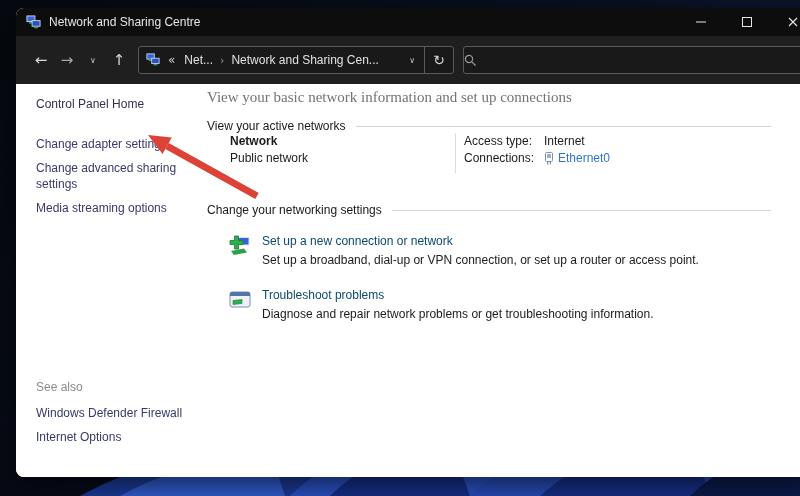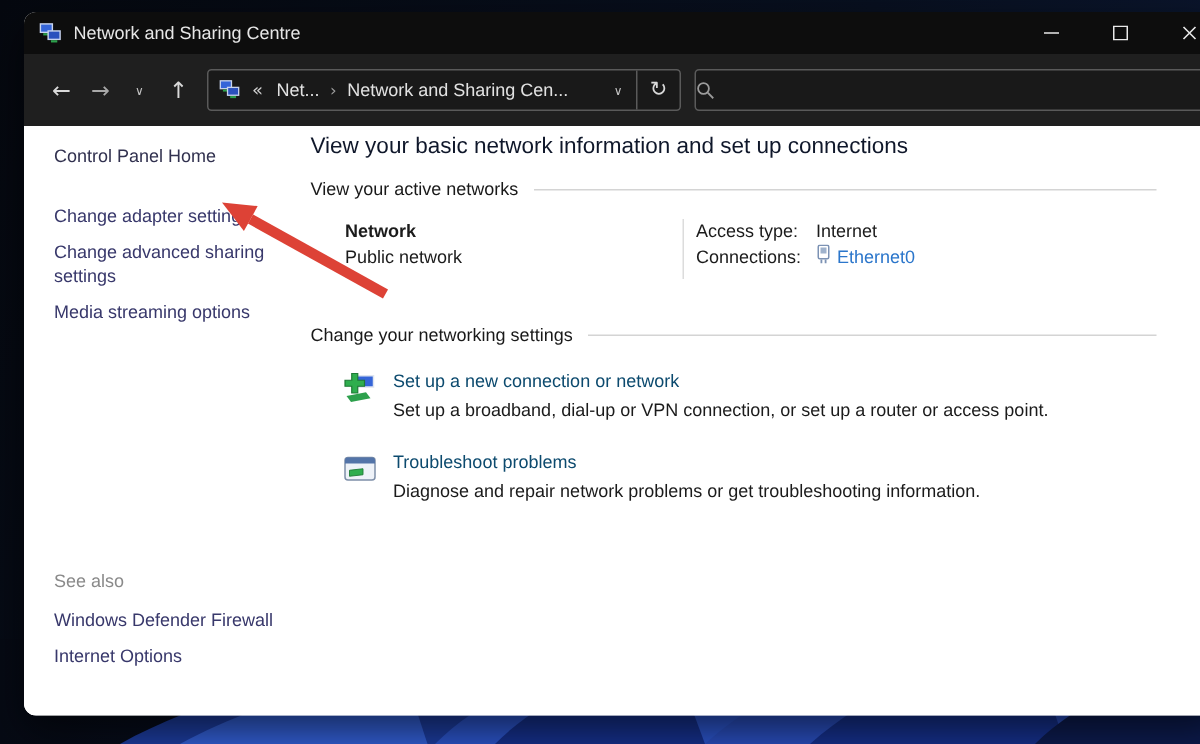--- a/index.html
+++ b/index.html
@@ -53,34 +53,34 @@
   
   .content { flex:1; background:#ffffff; display:flex; color:#1b1b1b; overflow:hidden; }
   .sidebar { width:191px; flex:none; padding:13px 6px 22px 20px; display:flex;
     flex-direction:column; font-size:12px; line-height:1.3; }
   .side-home { color:#31314f; margin-bottom:24px; cursor:pointer; }
   .side-link { color:#38386b; margin-bottom:9px; cursor:pointer; }
   .side-spacer { flex:1; }
   .see-also { color:#8a8a8a; margin-bottom:10px; }
 
   .main { flex:1; padding:3px 45px 0 0; font-size:12px; }
-  .heading { color:#0f172a; font-size:15px; font-weight:400; margin-top:2px; }
+  .heading { color:#737373; font-size:15px; font-weight:400; margin-top:2px;font-family:Liberation Serif, serif; }
   .section-head { display:flex; align-items:center; margin-top:13px; color:#191919; }
   .section-head.mt-lg { margin-top:30px; }
   .section-head .rule { flex:1; height:1px; background:#d4d4d4; margin-left:10px; }
 
-  .net-row { display:flex; margin-top:13px; }
+  .net-row { display:flex; }
   .net-left { margin-left:23px; width:225px; flex:none; }
   .net-name { font-weight:bold; line-height:17px; }
   .net-type { line-height:17px; }
   .net-right { border-left:1px solid #dcdcdc; padding:0 0 6px 8px; flex:1; }
   .net-attr { display:flex; line-height:17px; align-items:center; }
   .attr-label { width:80px; flex:none; }
   .link { color:#2b76cb; cursor:pointer; }
-  .eth { display:inline-flex; align-items:flex-start; gap:4px; }
+  .eth { display:inline-flex; align-items:center; gap:4px; }
 
   .task { display:flex; margin-left:21px; margin-top:16px; }
   .task + .task { margin-top:19px; }
   .task-icon { width:26px; flex:none; margin-right:8px; padding-top:1px; }
   .task-title { color:#0c4a6e; line-height:16px; cursor:pointer; }
   .task-desc { margin-top:3px; line-height:16px;text-align:right; }
 
   .annotation { position:absolute; left:0; top:0; width:800px; height:496px;
     z-index:3; pointer-events:none; }
 </style>

